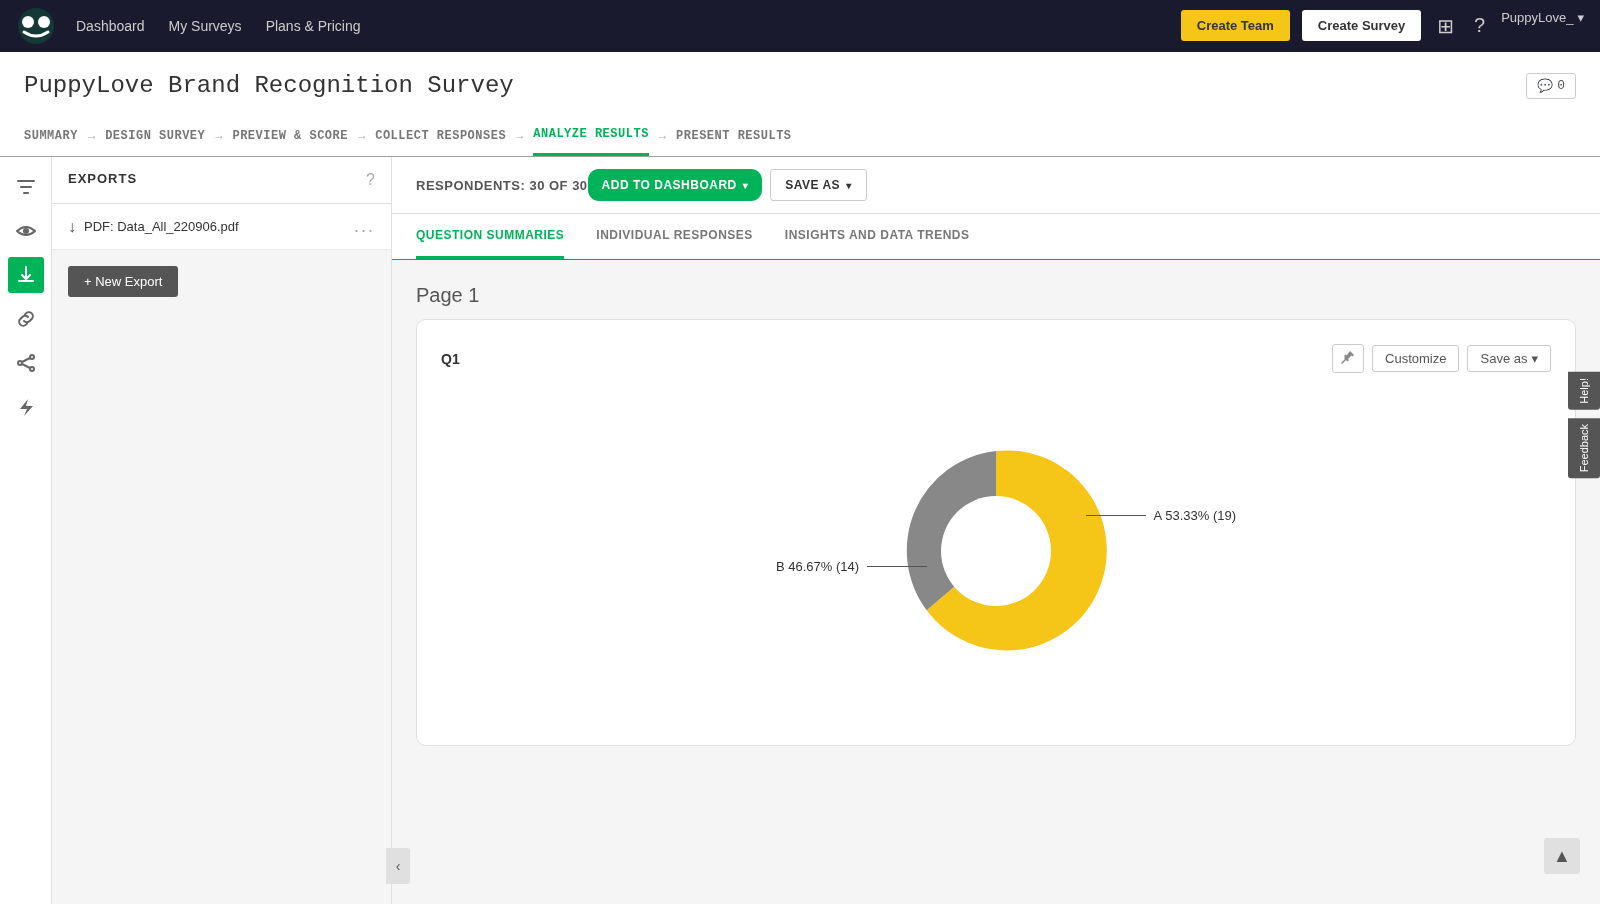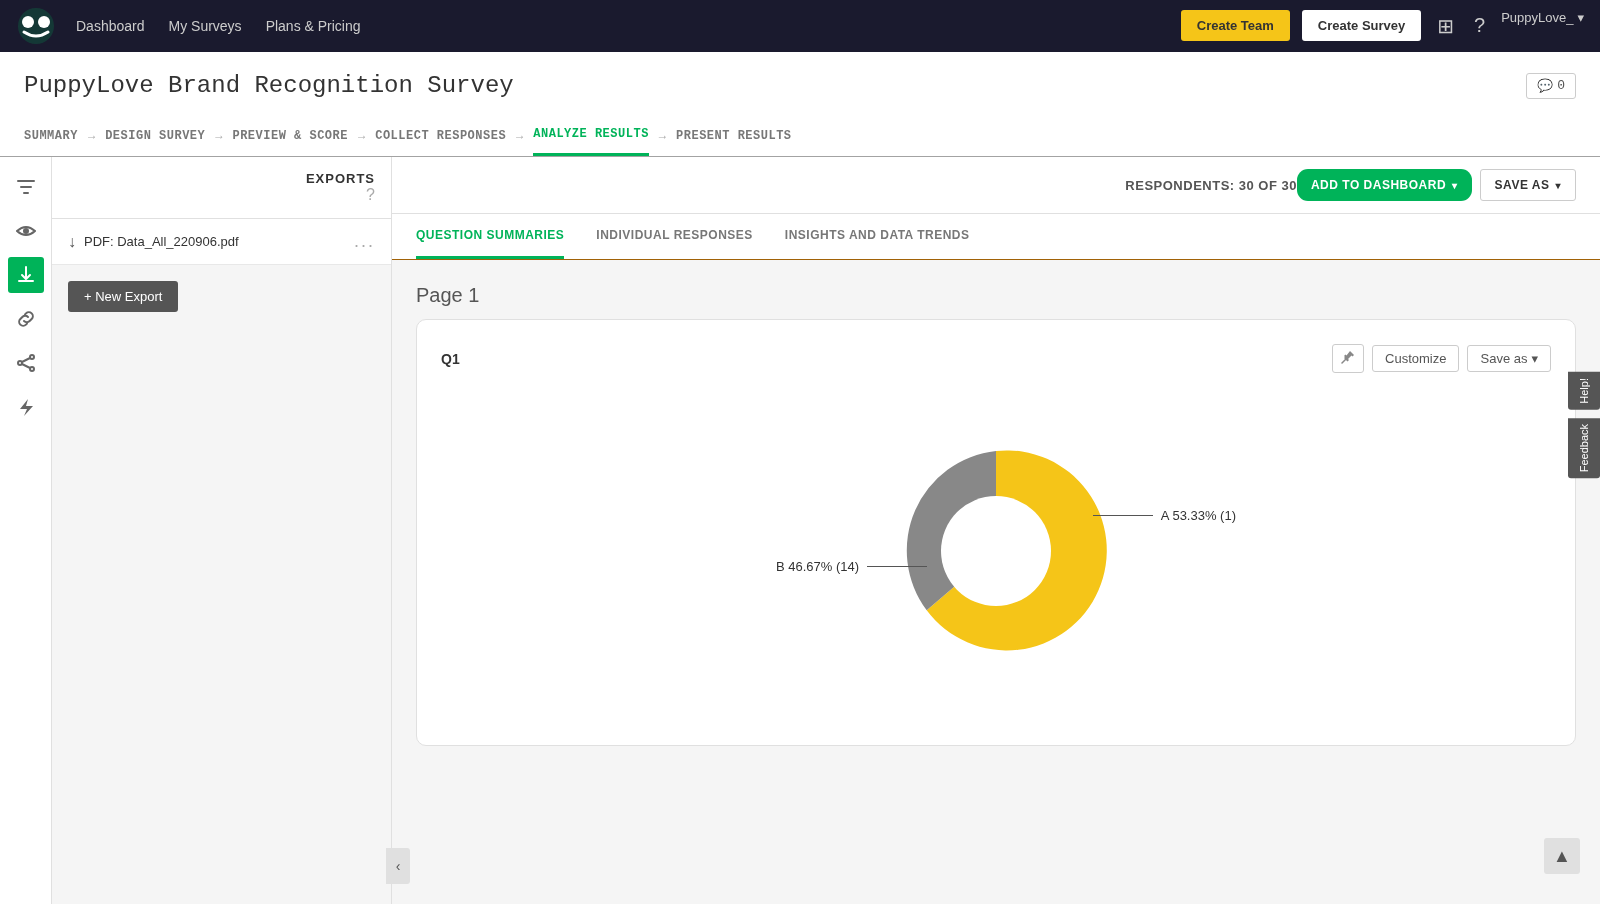--- a/index.html
+++ b/index.html
@@ -162,26 +162,25 @@
     
     .exports-panel {
       width: 340px;
       background: #f5f5f5;
       border-right: 1px solid #e0e0e0;
       display: flex;
       flex-direction: column;
     }
     .exports-header {
       display: flex;
-      align-items: flex-end;
+      align-items: flex-start;
       justify-content: space-between;
       padding: 14px 16px;
       background: #fff;
       border-bottom: 1px solid #e0e0e0;
-      flex-direction: column;
     }
     .exports-title {
       font-weight: bold;
       font-size: 13px;
       letter-spacing: 1px;
       color: #333;
       text-transform: uppercase;
     }
     .help-icon {
       color: #aaa;
@@ -215,21 +214,21 @@
     .content-area {
       flex: 1;
       display: flex;
       flex-direction: column;
       overflow: hidden;
     }
     .content-toolbar {
       background: #fff;
       display: flex;
       align-items: center;
-      justify-content: flex-end;
+      justify-content: flex-start;
       padding: 12px 24px;
       border-bottom: 1px solid #e0e0e0;
     }
     .respondents-text {
       font-size: 13px;
       font-weight: bold;
       color: #555;
       text-transform: uppercase;
       letter-spacing: 0.5px;
     }
@@ -577,21 +576,21 @@
 
               <path d="M120,120 L50.7,179.3 A100,100 0 0,1 120,20 Z" fill="#888888"></path>
 
               <circle cx="120" cy="120" r="55" fill="white"></circle>
             </svg>
 
             <div style="position:absolute; right:10px; top:38%; transform:translateY(-50%); font-size:13px; color:#333; display:flex; align-items:center; gap:8px;">
               <svg width="60" height="2">
                   <line x1="0" y1="1" x2="60" y2="1" stroke="#555" stroke-width="1"></line>
                 </svg>
-              <span>A 53.33% (1)</span>
+              <span>A 53.33% (19)</span>
             </div>
           </div>
         </div>
       </div>
     </div>
   </div>
 </div>
 
 <div style="position:fixed; right:0; top:50%; transform:translateY(-80px); display:flex; flex-direction:column; gap:4px; z-index:200;">
   <div style="background:#555; color:#fff; padding:6px 10px; font-size:11px; cursor:pointer; writing-mode:vertical-rl; transform:rotate(180deg); border-radius:3px 3px 0 0;">Help!</div>

